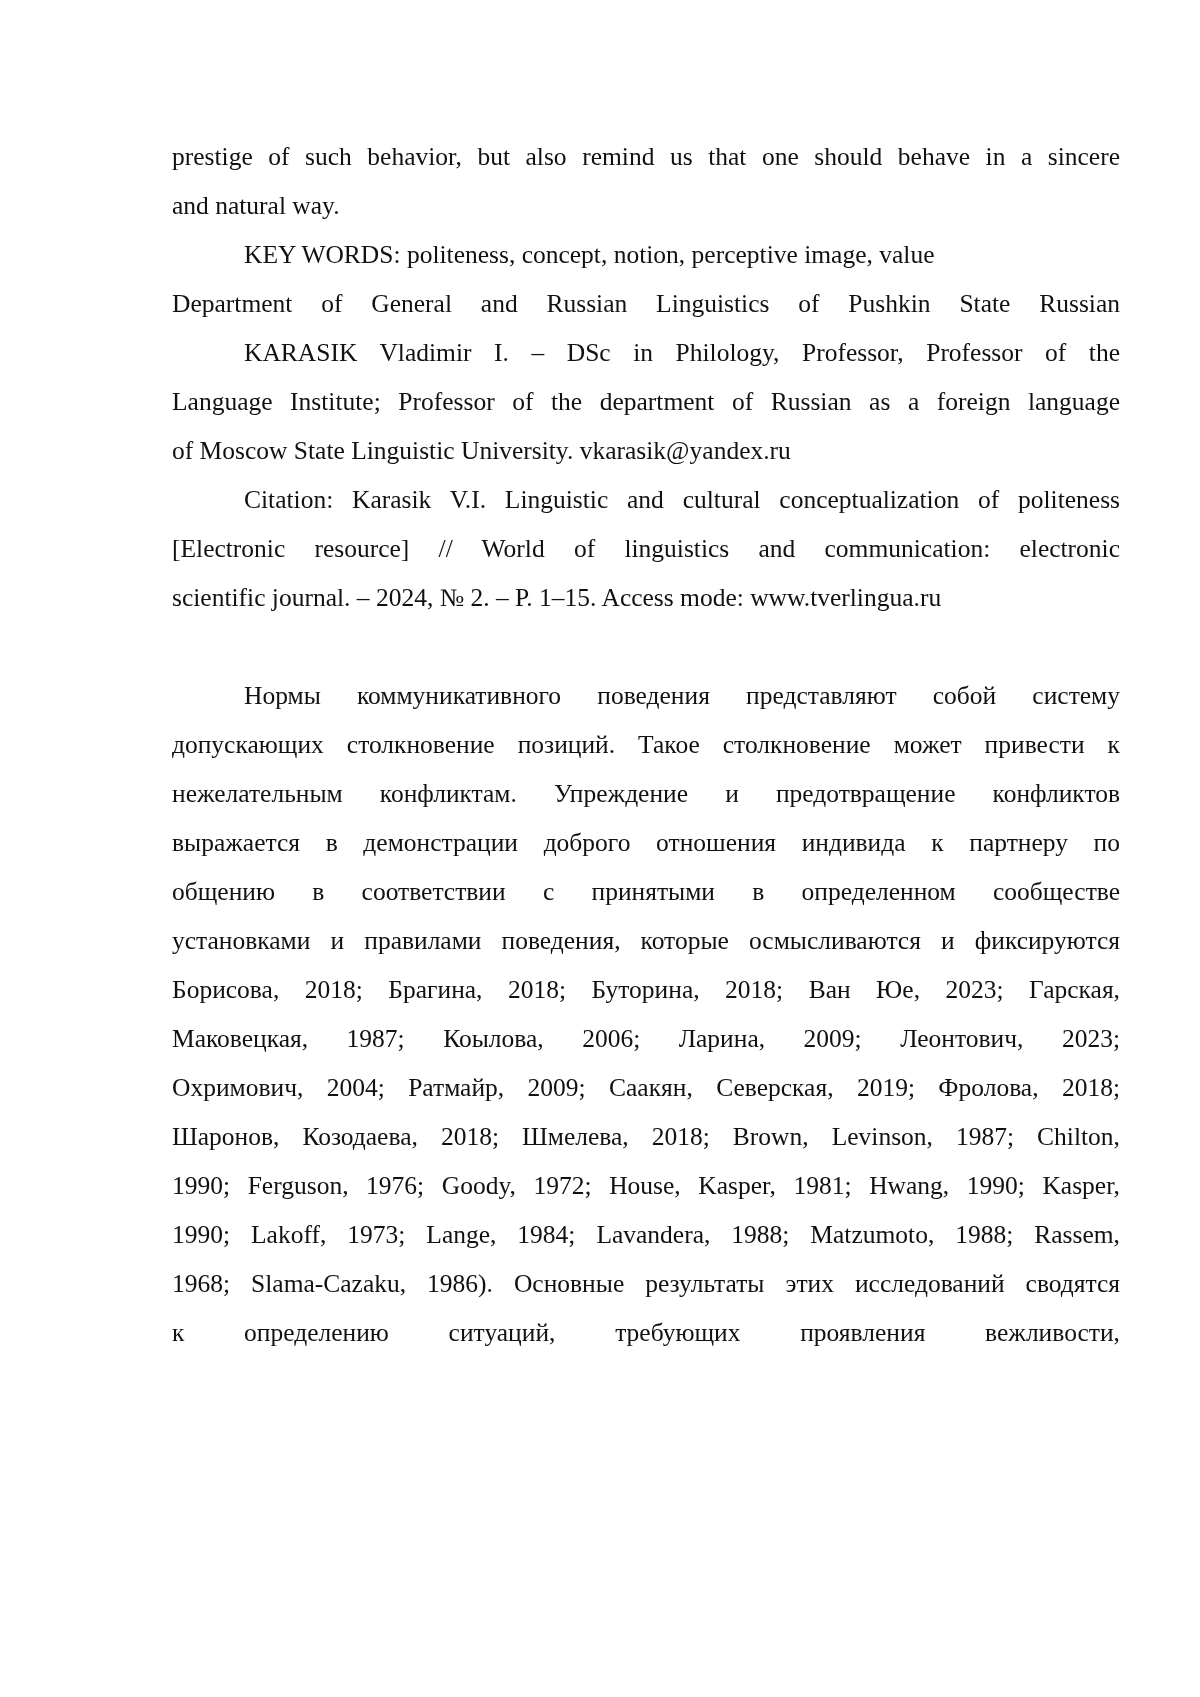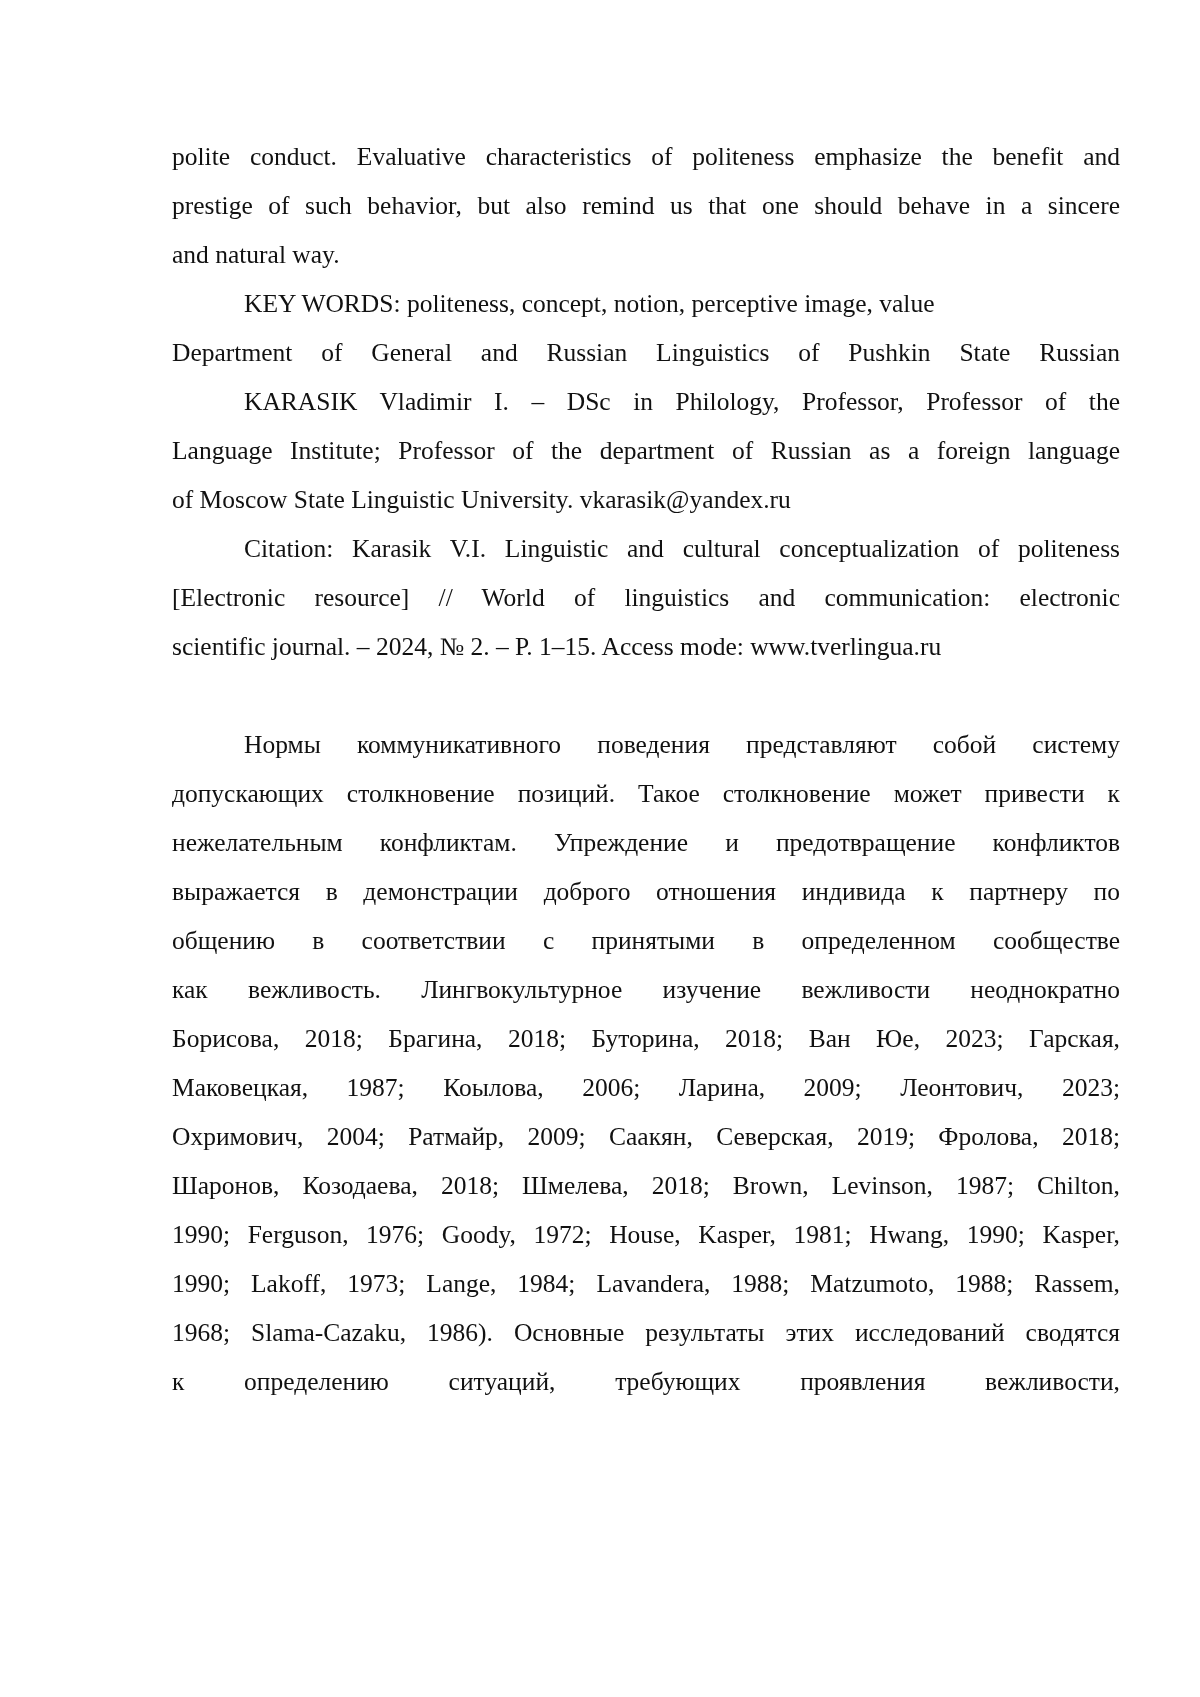--- a/index.html
+++ b/index.html
@@ -15,21 +15,20 @@
   }
   .line.last { text-align-last: left; }
   .line.indent { padding-left: 72px; }
   .gap { height: 49px; }
 </style>
 </head>
 <body>
 
 <div class="page">
   <div>
-    <div class="line">polite conduct. Evaluative characteristics of politeness emphasize the benefit and</div>
     <div class="line">prestige of such behavior, but also remind us that one should behave in a sincere</div>
     <div class="line last">and natural way.</div>
   </div>
 
   <div class="line indent last">KEY WORDS: politeness, concept, notion, perceptive image, value</div>
 
   <div>
     <div class="line">Department of General and Russian Linguistics of Pushkin State Russian</div>
     <div class="line indent">KARASIK Vladimir I. – DSc in Philology, Professor, Professor of the</div>
     <div class="line">Language Institute; Professor of the department of Russian as a foreign language</div>
@@ -43,21 +42,21 @@
   </div>
 
   <div class="gap"></div>
 
   <div>
     <div class="line indent">Нормы коммуникативного поведения представляют собой систему</div>
     <div class="line">допускающих столкновение позиций. Такое столкновение может привести к</div>
     <div class="line">нежелательным конфликтам. Упреждение и предотвращение конфликтов</div>
     <div class="line">выражается в демонстрации доброго отношения индивида к партнеру по</div>
     <div class="line">общению в соответствии с принятыми в определенном сообществе</div>
-    <div class="line">как вежливость. Лингвокультурное изучение вежливости неоднократно</div>
+    <div class="line">установками и правилами поведения, которые осмысливаются и фиксируются</div>
     <div class="line">Борисова, 2018; Брагина, 2018; Буторина, 2018; Ван Юе, 2023; Гарская,</div>
     <div class="line">Маковецкая, 1987; Коылова, 2006; Ларина, 2009; Леонтович, 2023;</div>
     <div class="line">Охримович, 2004; Ратмайр, 2009; Саакян, Северская, 2019; Фролова, 2018;</div>
     <div class="line">Шаронов, Козодаева, 2018; Шмелева, 2018; Brown, Levinson, 1987; Chilton,</div>
     <div class="line">1990; Ferguson, 1976; Goody, 1972; House, Kasper, 1981; Hwang, 1990; Kasper,</div>
     <div class="line">1990; Lakoff, 1973; Lange, 1984; Lavandera, 1988; Matzumoto, 1988; Rassem,</div>
     <div class="line">1968; Slama-Cazaku, 1986). Основные результаты этих исследований сводятся</div>
     <div class="line">к определению ситуаций, требующих проявления вежливости,</div>
   </div>
 </div>

